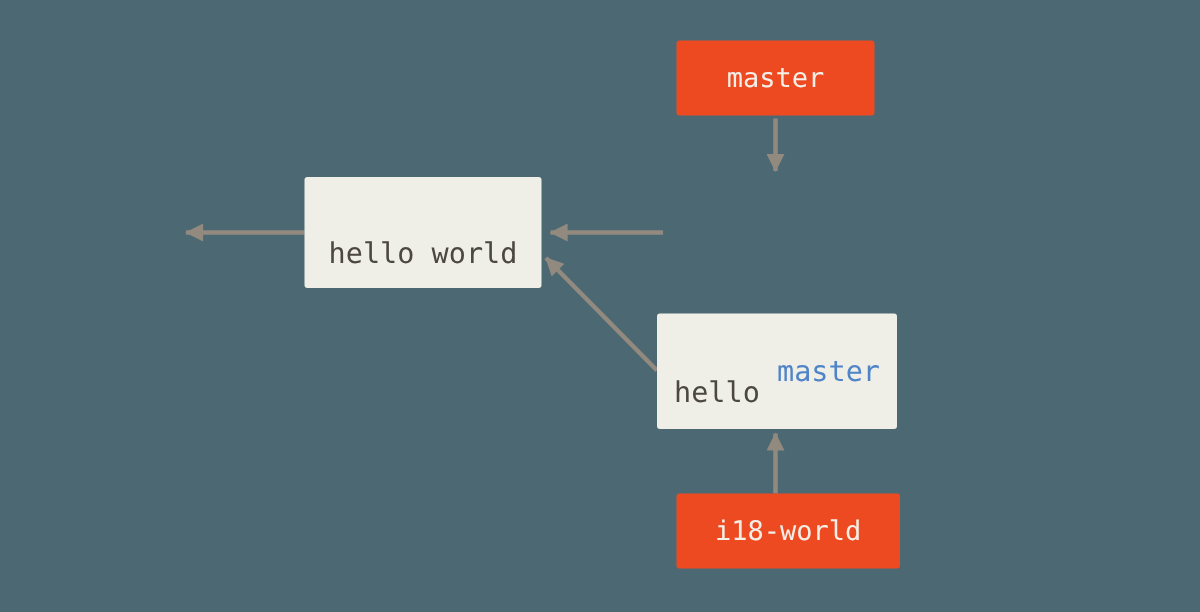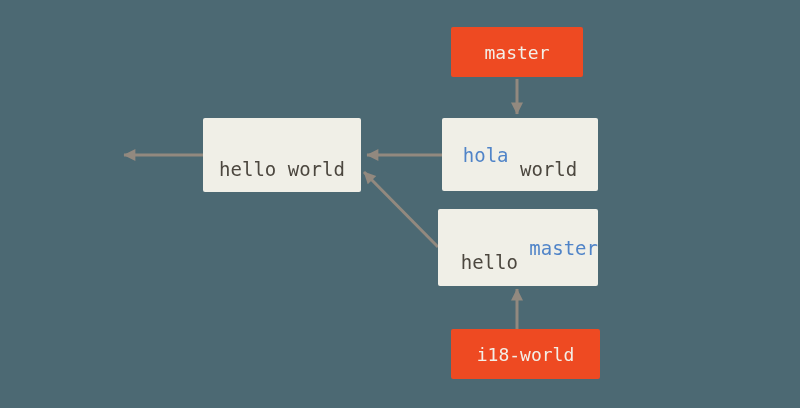--- a/index.html
+++ b/index.html
@@ -50,21 +50,21 @@
     font-size: 18px;
     text-align: right;
   }
   .seg { white-space: pre; }
   .seg-dark { color: var(--text-dark); margin-top: 28px; }
   .seg-blue { color: var(--text-blue); }
 
   
   .node-hello-world { left: 203px; top: 118px; width: 158px; height: 74px; }
   .node-hola-world  { left: 442px; top: 118px; width: 156px; height: 73px; }
-  .node-hello-mundo { left: 438px; top: 209px; width: 160px; height: 77px; justify-content: flex-end; }
+  .node-hello-mundo { left: 438px; top: 209px; width: 160px; height: 77px; }
   .node-master      { left: 451px; top: 27px;  width: 132px; height: 50px; }
   .node-i18-world   { left: 451px; top: 329px; width: 149px; height: 50px; }
 </style>
 </head>
 <body>
 
 <div class="stage">
 
   <svg class="arrows-layer" width="800" height="408" viewBox="0 0 800 408" xmlns="http://www.w3.org/2000/svg">
     <defs>
@@ -76,24 +76,20 @@
     <line class="edge" x1="442" y1="155" x2="367" y2="155" marker-end="url(#arrowhead)"></line>
     <line class="edge" x1="203" y1="155" x2="124" y2="155" marker-end="url(#arrowhead)"></line>
     <line class="edge" x1="438" y1="247" x2="364" y2="172" marker-end="url(#arrowhead)"></line>
     <line class="edge" x1="517" y1="329" x2="517" y2="289" marker-end="url(#arrowhead)"></line>
   </svg>
 
   <div class="node commit-node node-hello-world">
     <span class="seg seg-dark">hello world</span>
   </div>
 
-  <div class="node commit-node node-hola-world">
-    <span class="seg seg-blue">hola</span>
-      <span class="seg seg-dark"> world</span>
-  </div>
 
   <div class="node commit-node node-hello-mundo">
     <span class="seg seg-dark">hello </span>
       <span class="seg seg-blue">master</span>
   </div>
 
   <div class="node branch-node node-master">
     <span class="seg">master</span>
   </div>
 

